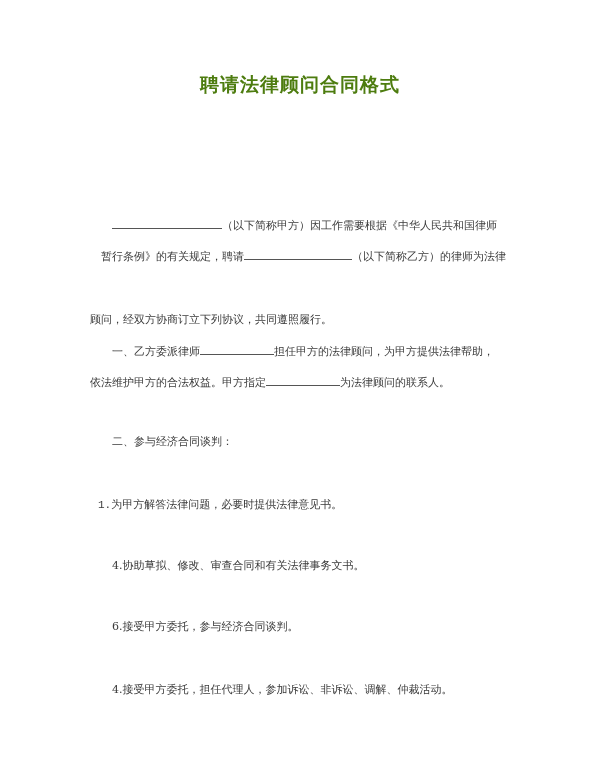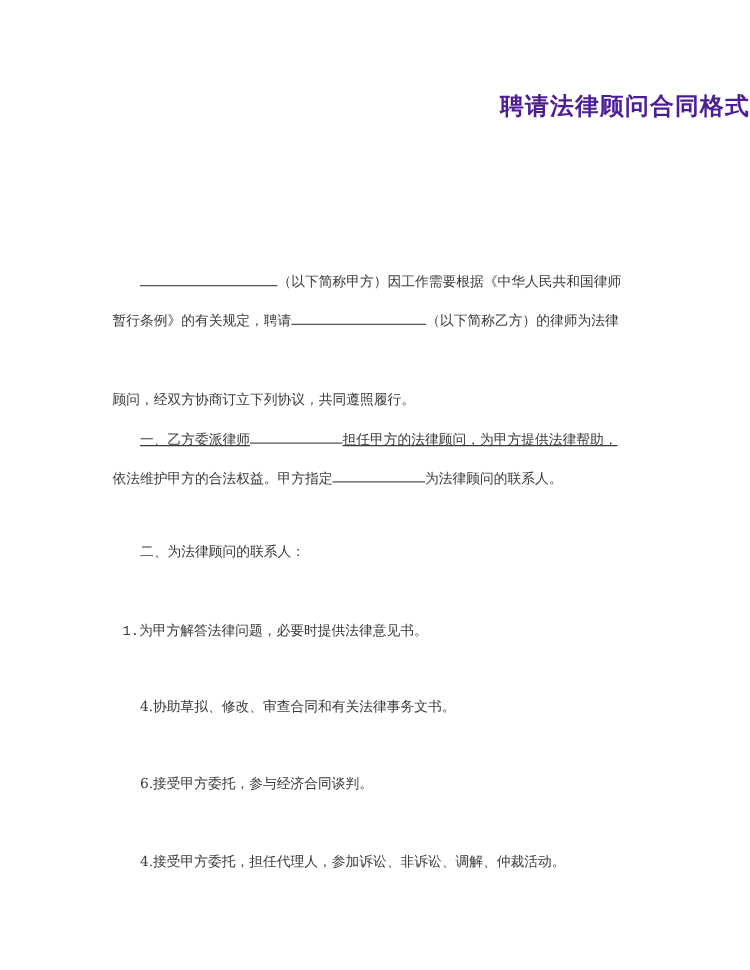--- a/index.html
+++ b/index.html
@@ -1,43 +1,43 @@
 <!DOCTYPE html>
 <html><head>
 <meta charset="utf-8">
 <style>
   html, body { margin: 0; padding: 0; background: #ffffff; }
   body { width: 600px; height: 776px; position: relative; overflow: hidden;
          font-family: "DejaVu Serif", "Liberation Serif", serif; color: #333; }
-  .title { position: absolute; top: 72px; left: 0; width: 600px; text-align: right;
+  .title { position: absolute; top: 72px; left: 0; width: 600px; text-align: center;
            font-family: "DejaVu Sans", "Liberation Sans", sans-serif; font-weight: bold;
-           font-size: 19px; color: #4c1d95; letter-spacing: 1px; }
+           font-size: 19px; color: #4d7c0f; letter-spacing: 1px; }
   .line { position: absolute; font-size: 11px; white-space: nowrap; color: #3a3a3a; }
   .blank { display: inline-block; border-bottom: 1px solid #555; height: 12px; vertical-align: baseline; }
 </style>
 </head>
 <body>
 
 <div>
   <div class="title">聘请法律顾问合同格式</div>
 
   <div class="line" style="top:216px; left:112px;">
     <span class="blank" style="width:110px;"></span><span>（以下简称甲方）因工作需要根据《中华人民共和国律师</span>
   </div>
-  <div class="line" style="top:247px; left:90px;font-family:Liberation Serif, serif;">
+  <div class="line" style="top:247px; left:101px;font-family:Liberation Serif, serif;">
     <span>暂行条例》的有关规定，聘请</span><span class="blank" style="width:108px;"></span><span>（以下简称乙方）的律师为法律</span>
   </div>
   <div class="line" style="top:279px; left:90px;margin-top:33px;">顾问，经双方协商订立下列协议，共同遵照履行。</div>
 
-  <div class="line" style="top:342px; left:112px;text-decoration:underline;">
+  <div class="line" style="top:342px; left:112px;">
     <span>一、乙方委派律师</span><span class="blank" style="width:74px;"></span><span>担任甲方的法律顾问，为甲方提供法律帮助，</span>
   </div>
   <div class="line" style="top:373px; left:90px;">
     <span>依法维护甲方的合法权益。甲方指定</span><span class="blank" style="width:74px;"></span><span>为法律顾问的联系人。</span>
   </div>
 
-  <div class="line" style="top:434px; left:112px;">二、为法律顾问的联系人：</div>
+  <div class="line" style="top:434px; left:112px;">二、参与经济合同谈判：</div>
 
   <div class="line" style="top:497px; left:98px;font-family:Liberation Mono, monospace;">1.为甲方解答法律问题，必要时提供法律意见书。</div>
   <div class="line" style="top:558px; left:112px;">4.协助草拟、修改、审查合同和有关法律事务文书。</div>
   <div class="line" style="top:619px; left:112px;">6.接受甲方委托，参与经济合同谈判。</div>
   <div class="line" style="top:682px; left:112px;text-align:center;">4.接受甲方委托，担任代理人，参加诉讼、非诉讼、调解、仲裁活动。</div>
 </div>
 
 </body></html>

